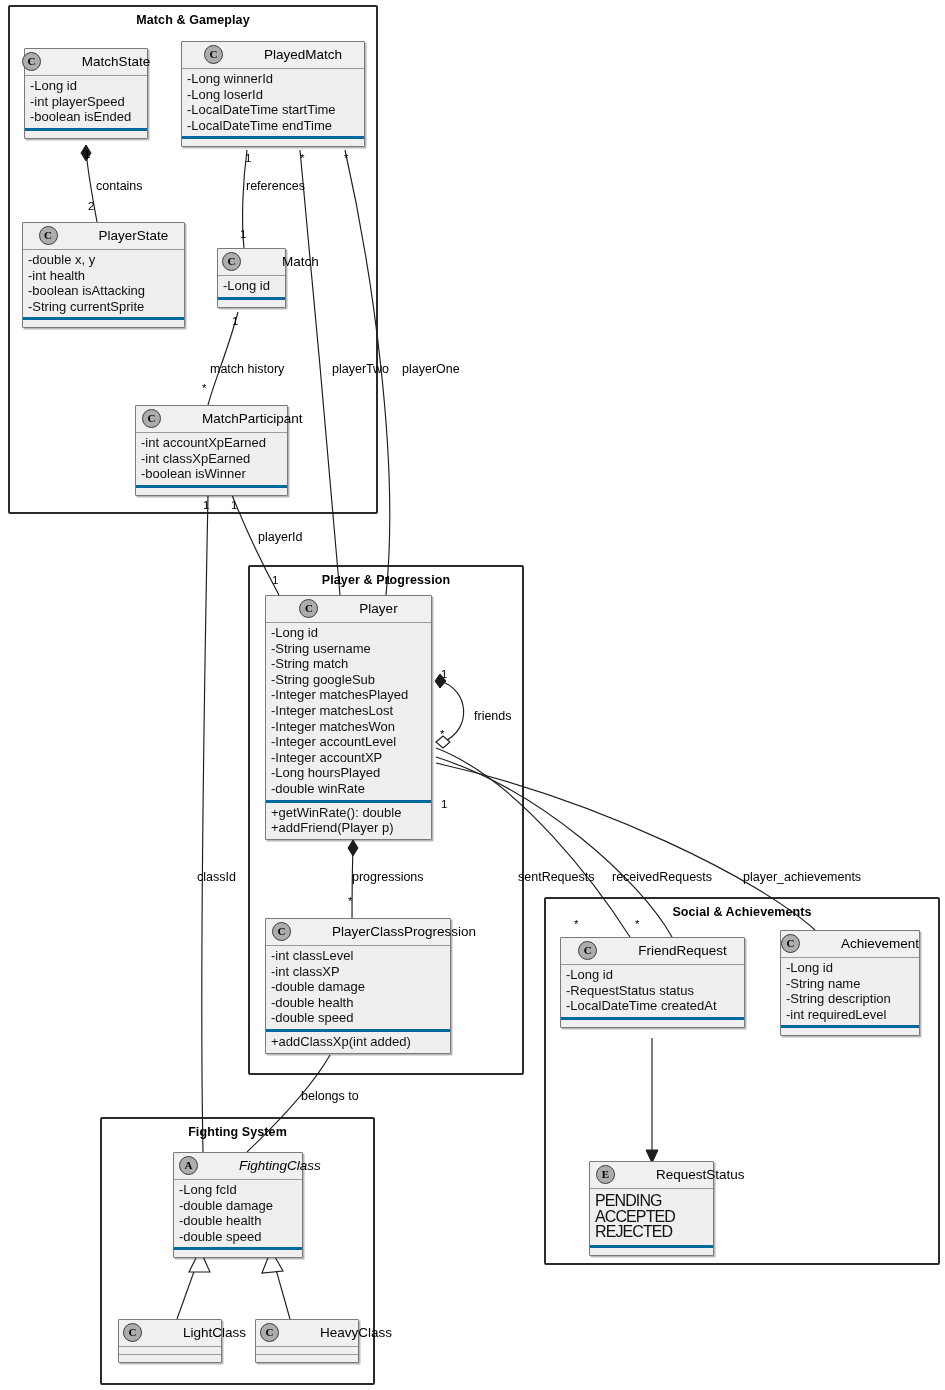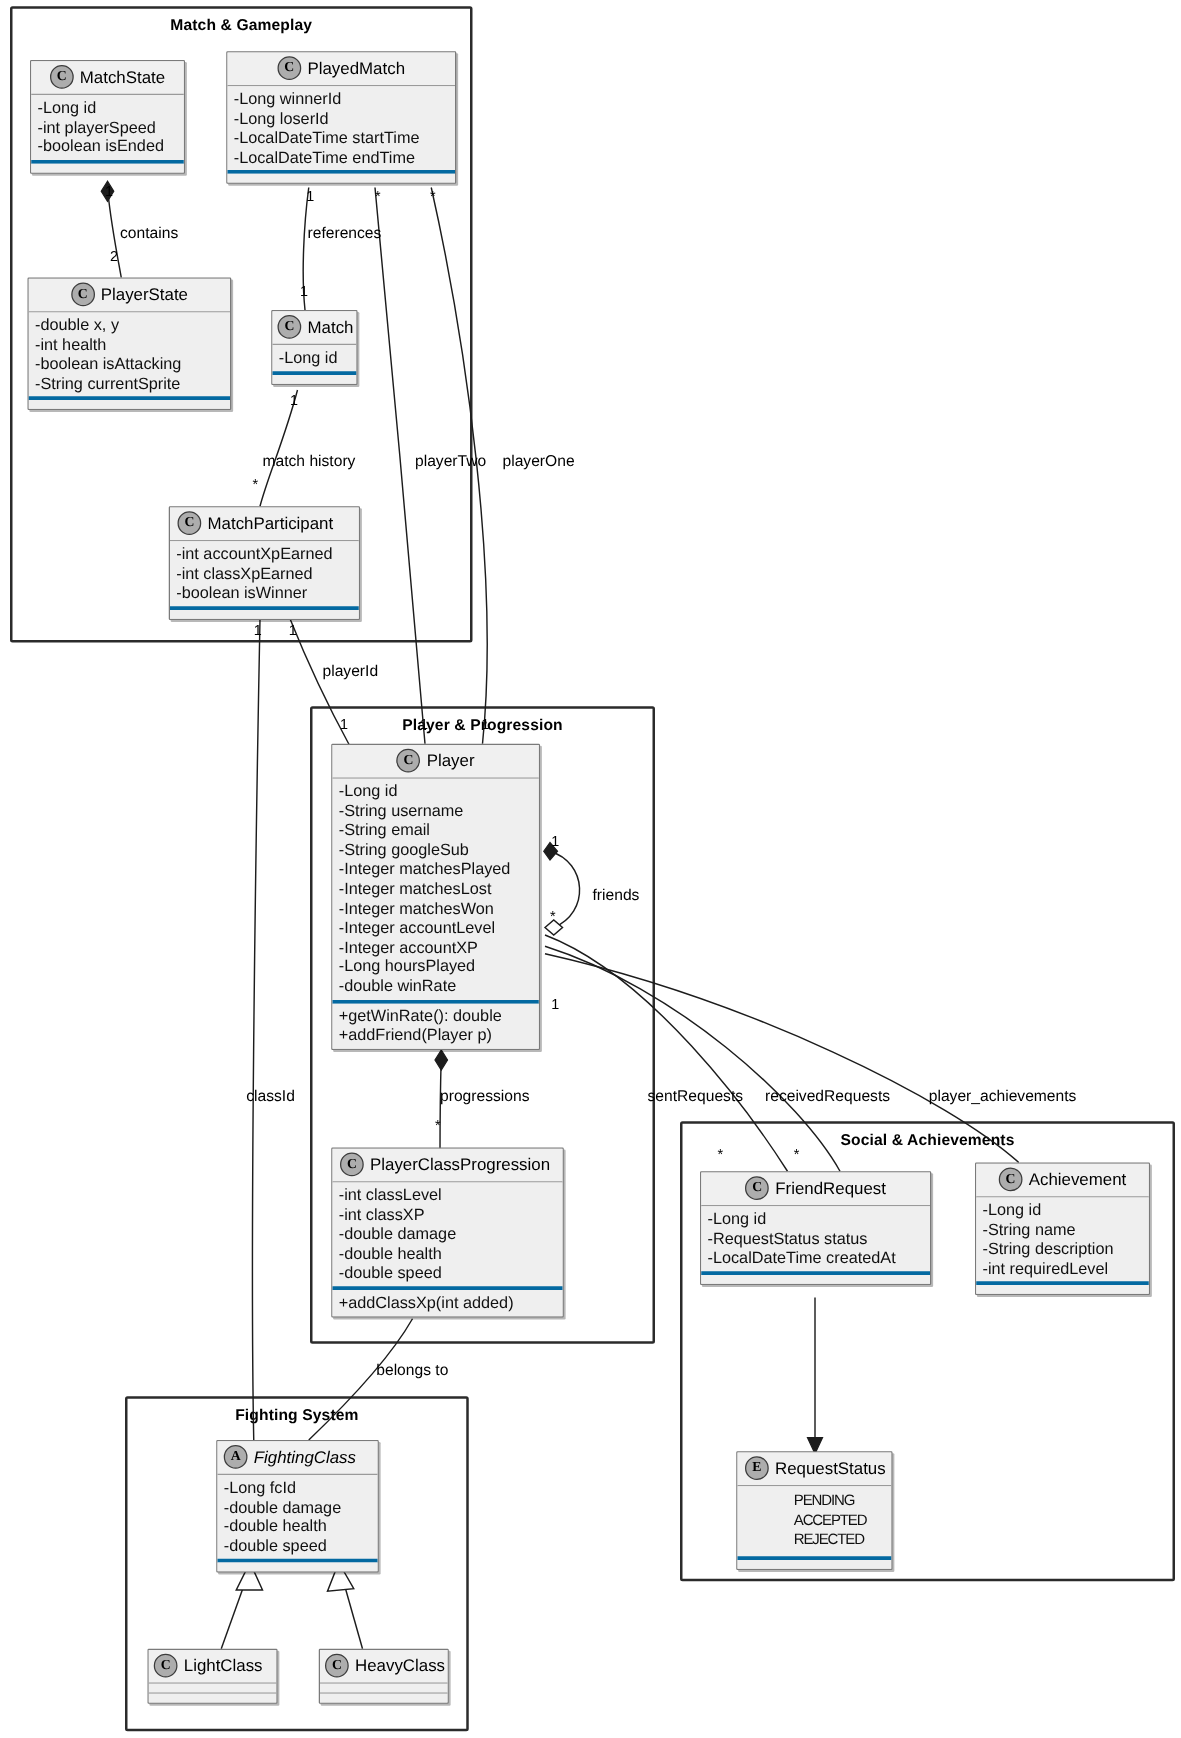--- a/index.html
+++ b/index.html
@@ -9,29 +9,29 @@
   
   .pkg{position:absolute;border:2px solid #2b2b2b;border-radius:2px;background:transparent;box-sizing:border-box;padding-left:35px;}
   .pkg-title{position:absolute;left:0;right:0;top:6px;text-align:center;font-size:12.5px;font-weight:bold;color:#000;letter-spacing:0.1px;}
 
   
   .cls{position:absolute;box-sizing:border-box;border:1px solid #7a7a7a;background:#efefef;
        box-shadow:1.5px 1.5px 0 rgba(0,0,0,0.28);border-radius:1px;z-index:5;}
   .cls .hdr{background:#f0f0f0;border-bottom:1px solid #9a9a9a;padding:3px 6px 4px 6px;
             display:flex;align-items:center;justify-content:center;gap:5px;white-space:nowrap;}
   .cls .hdr.left{justify-content:flex-start;}
-  .cls .nm{font-size:13.5px;color:#000;font-family:"Liberation Sans",sans-serif;}
+  .cls .nm{font-size:13.5px;color:#000;font-family:"Liberation Sans",sans-serif;margin-left:36px;}
   .cls .nm.abstract{font-style:italic;}
   .cls .sect{border-bottom:3px solid #0369a1;padding:2px 5px 3px 5px;background:#efefef;}
   .cls .sect:last-child{border-bottom:none;}
   .cls .sect.empty{height:7px;padding:0;}
   .cls .sect.empty2{height:7px;padding:0;border-bottom:1px solid #9a9a9a;}
   .cls .row{font-size:13px;line-height:15.6px;color:#101010;white-space:nowrap;
             font-family:"Liberation Sans",sans-serif;}
-  .cls .row.enum{font-size:12px;line-height:15.5px;letter-spacing:-0.9px;margin-left:40px;}
+  .cls .row.enum{font-size:16px;line-height:15.5px;letter-spacing:-0.9px;}
 
   
   .st{width:17px;height:17px;border-radius:50%;background:#adadad;border:1.4px solid #3c3c3c;
       display:inline-flex;align-items:center;justify-content:center;font-size:11px;font-weight:bold;
       color:#000;flex:0 0 auto;font-family:"Liberation Serif",serif;line-height:1;}
 
   
   .lbl{position:absolute;font-size:12.5px;color:#000;white-space:nowrap;z-index:6;
        font-family:"Liberation Sans",sans-serif;text-align:right;}
   .mult{position:absolute;font-size:11.5px;color:#000;white-space:nowrap;z-index:6;
@@ -184,21 +184,21 @@
   </div>
 
   <div class="cls" style="left:265px;top:595px;width:167px;">
     <div class="hdr">
       <span class="st">C</span>
       <span class="nm">Player</span>
     </div>
     <div class="sect">
       <div class="row">-Long id</div>
       <div class="row">-String username</div>
-      <div class="row">-String email</div>
+      <div class="row">-String match</div>
       <div class="row">-String googleSub</div>
       <div class="row">-Integer matchesPlayed</div>
       <div class="row">-Integer matchesLost</div>
       <div class="row">-Integer matchesWon</div>
       <div class="row">-Integer accountLevel</div>
       <div class="row">-Integer accountXP</div>
       <div class="row">-Long hoursPlayed</div>
       <div class="row">-double winRate</div>
     </div>
     <div class="sect">

